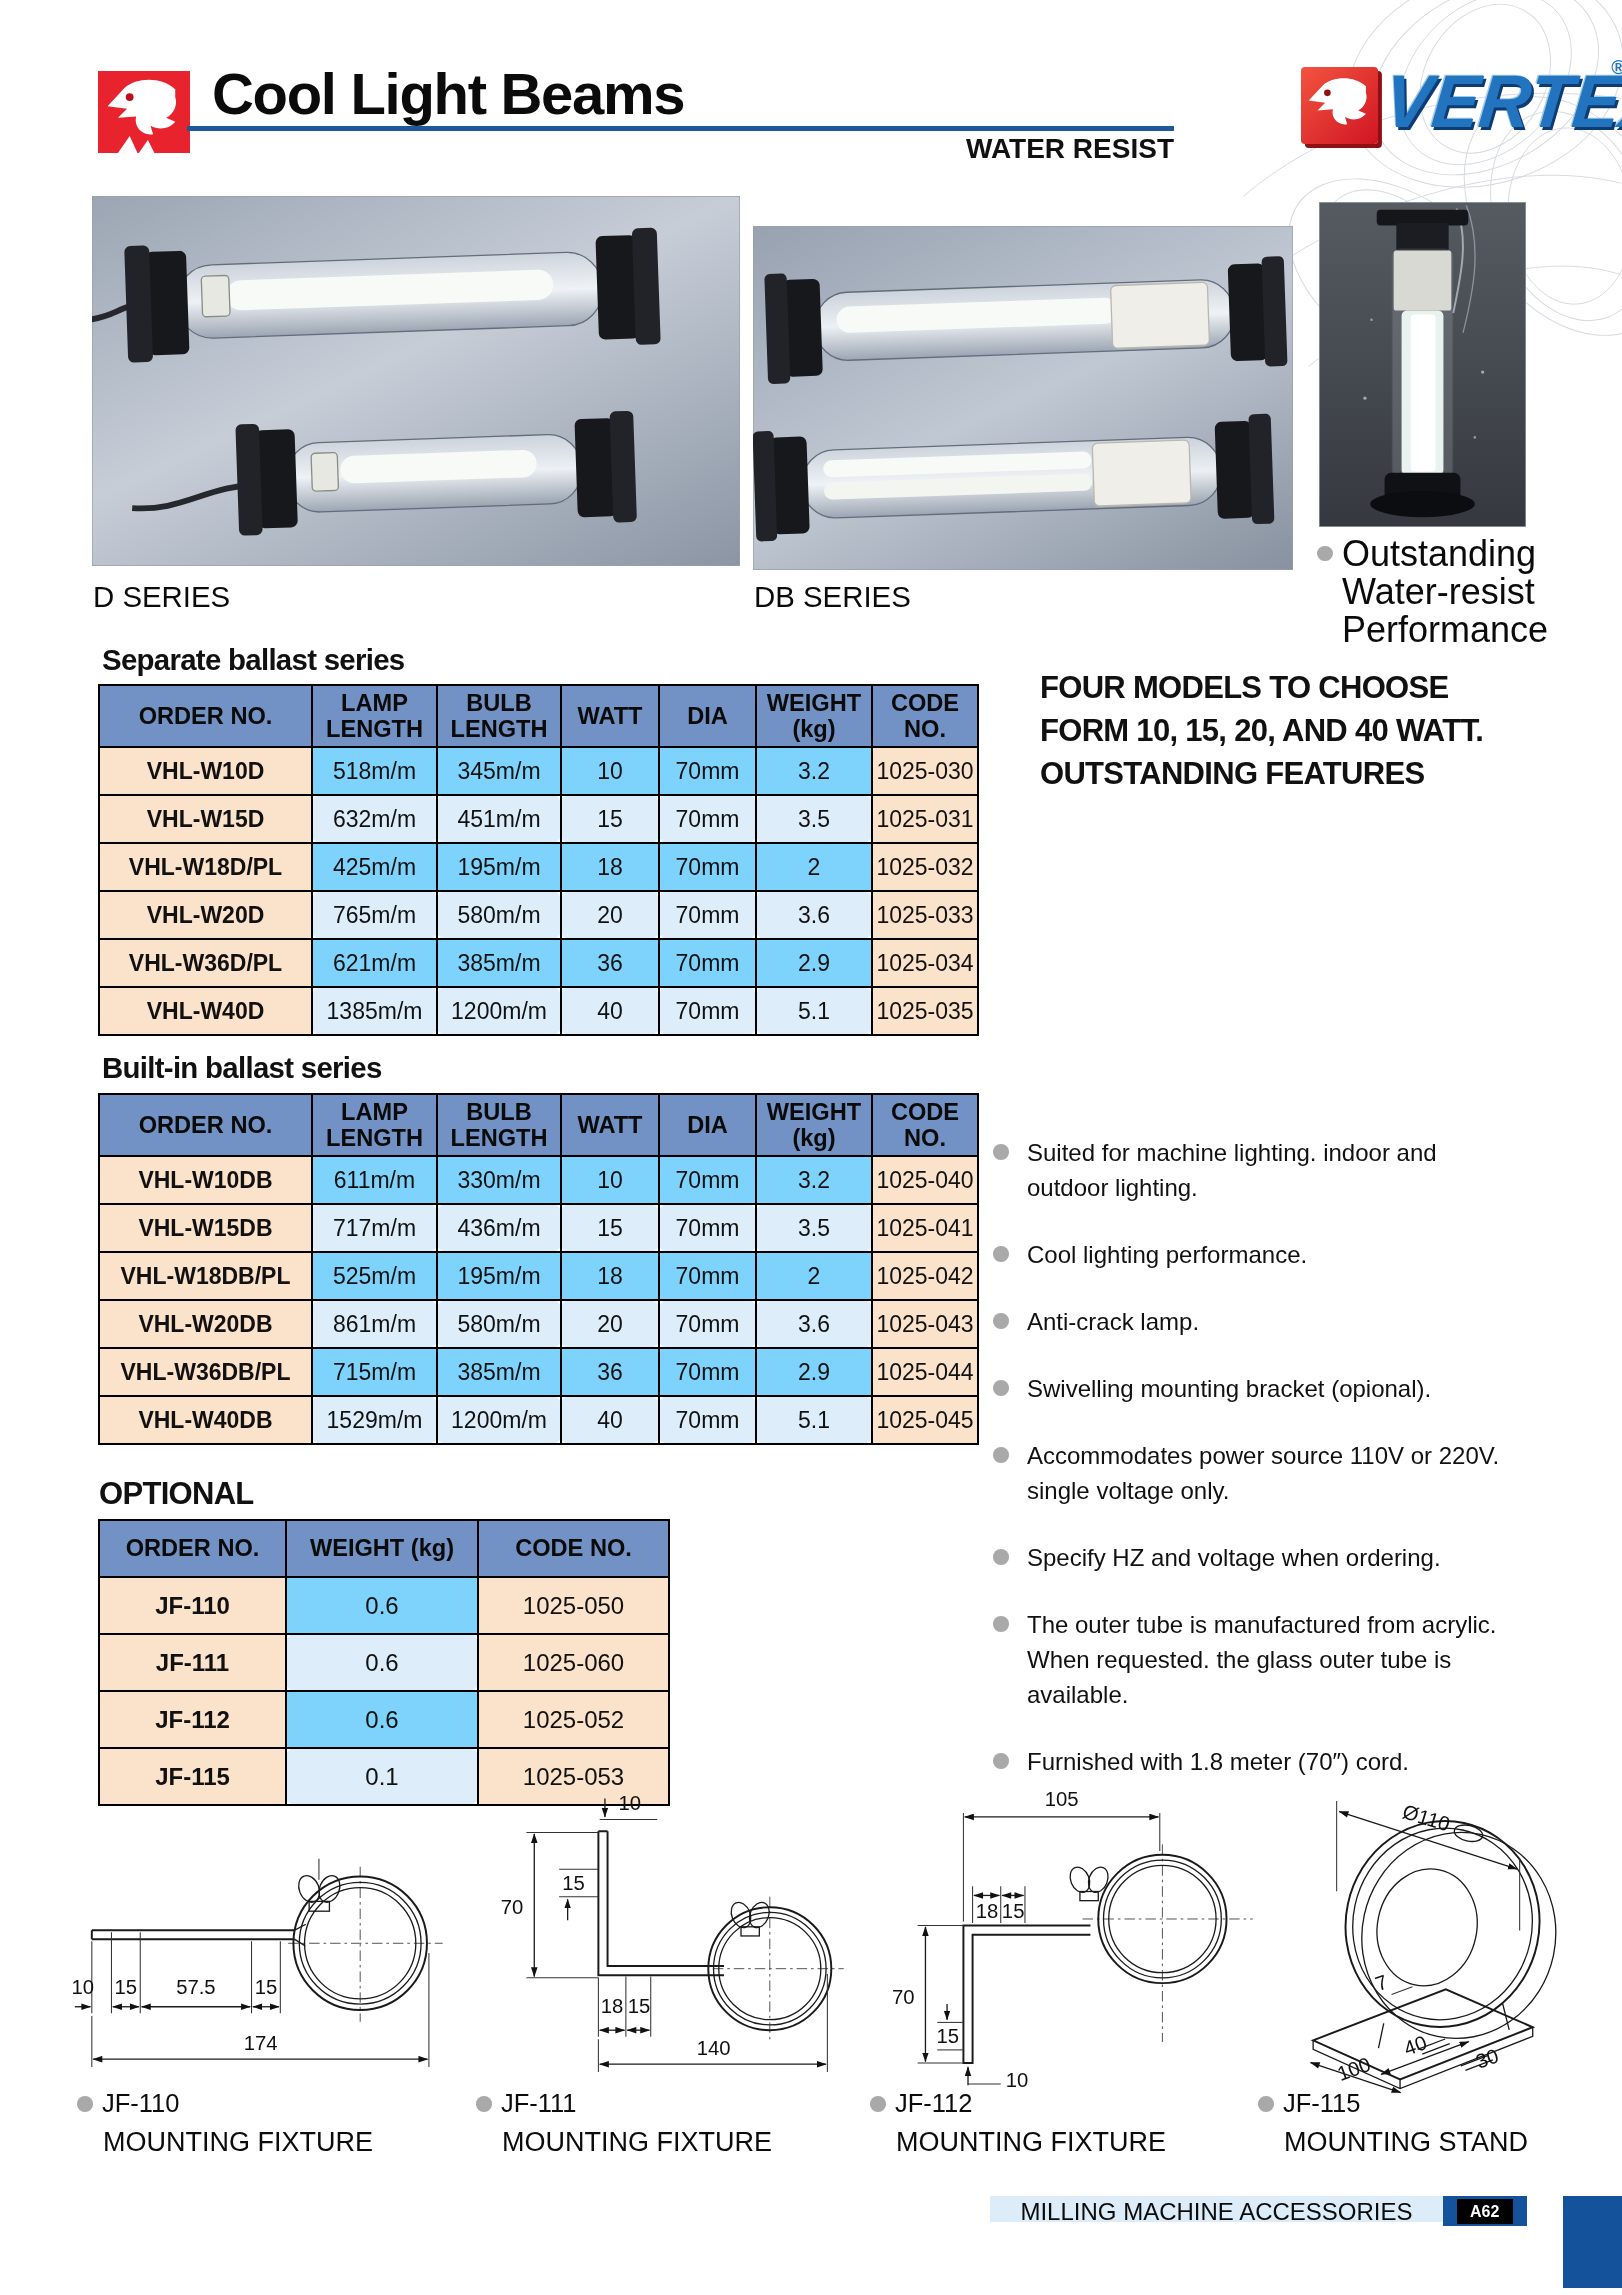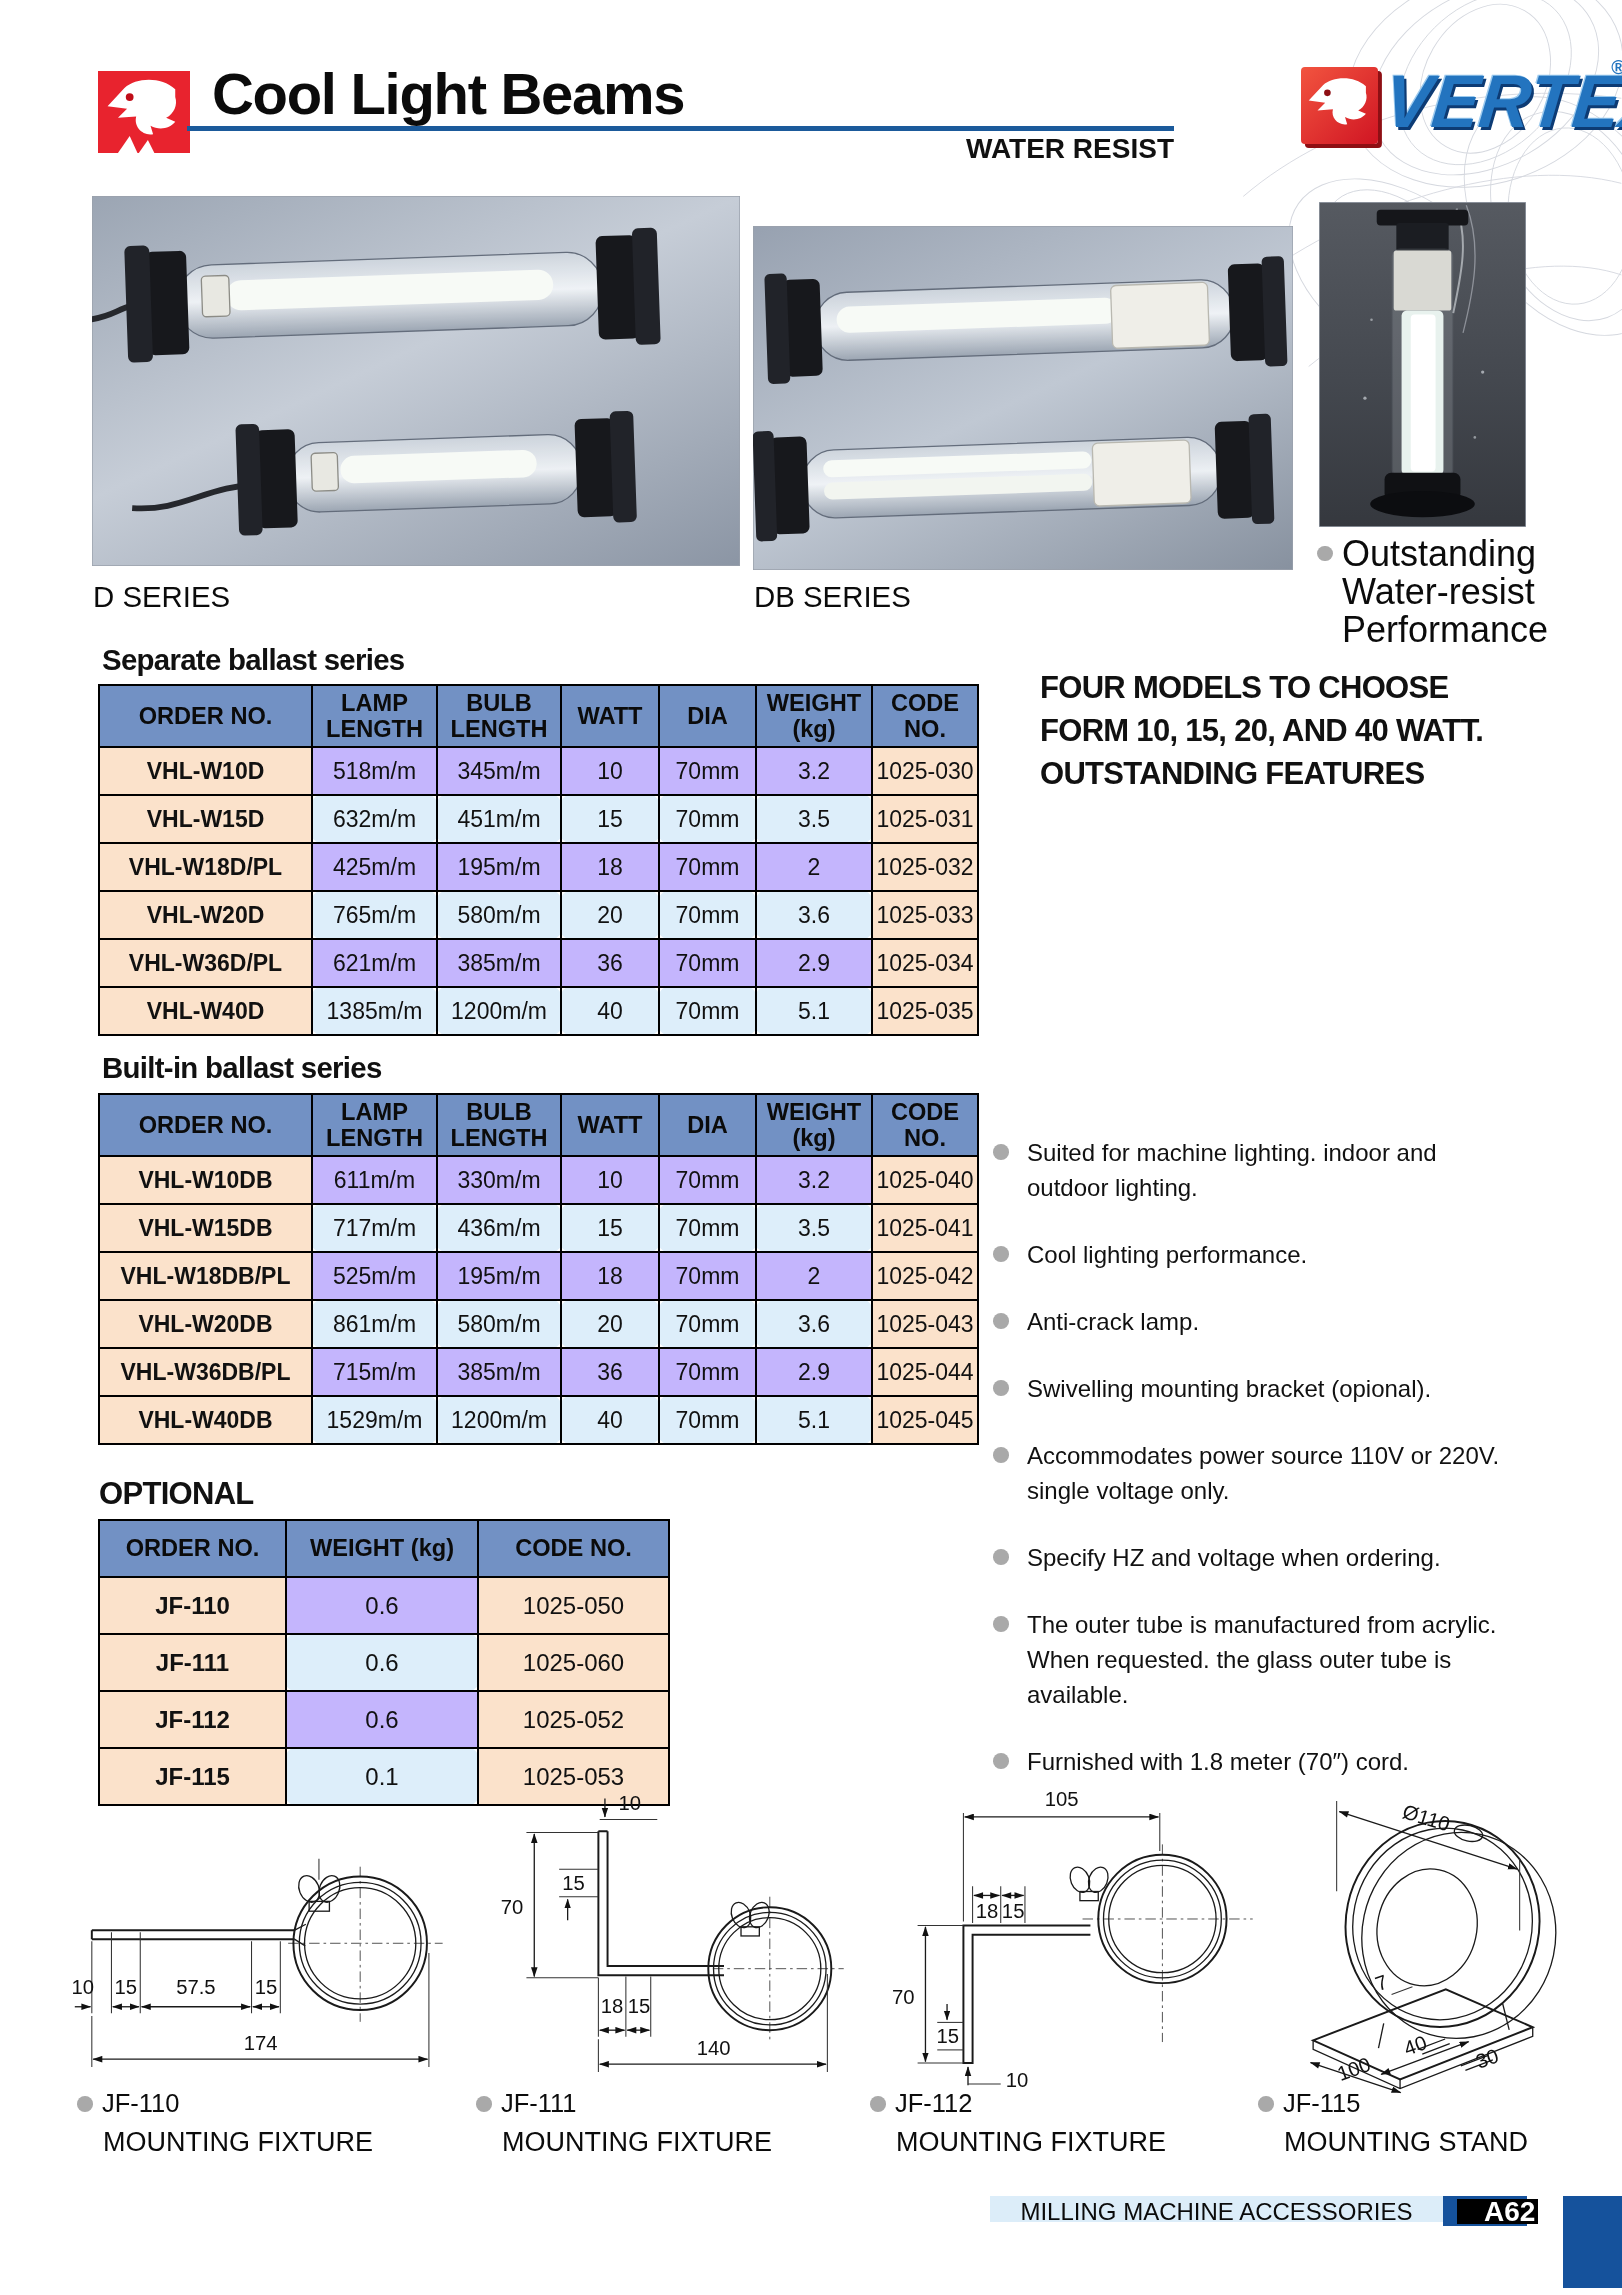--- a/index.html
+++ b/index.html
@@ -36,21 +36,21 @@
 
   
   .sec-title{font-size:29.4px;font-weight:bold;letter-spacing:-0.7px;}
   table.spec{position:absolute;border-collapse:collapse;table-layout:fixed;background:#fff;}
   table.spec th,table.spec td{border:2px solid #000;text-align:center;vertical-align:middle;padding:0 2.6px;overflow:hidden;}
   table.spec th{background:#7291c4;font-size:23.6px;font-weight:bold;line-height:26px;height:60px;color:#0b0b0b;}
   table.spec td{font-size:23px;height:46px;}
   td.peach{background:#fbe2cb;}
   td.ord{font-weight:bold;}
   tr.rb td.mid{background:#ddeefa;border-radius:9px;}
-  tr.ra td.mid{background:#c4b5fd;}
+  tr.ra td.mid{background:#7dd3fc;}
   table.opt th{height:55px;line-height:55px;}
   table.opt td{height:55px;font-size:24px;}
 
   
   .features{left:993px;top:1103px;width:563px;}
   .feat{position:relative;padding-left:34px;font-size:24px;line-height:35px;margin-bottom:2px;width:497px;margin-top:32px;}
   .feat .bdot{position:absolute;left:0;top:9.2px;width:15.7px;height:15.7px;border-radius:50%;background:#a9a9a9;}
 
   
   .drawing svg{display:block;}
@@ -60,21 +60,21 @@
   .dim{stroke:#1a1a1a;stroke-width:2;fill:none;}
   .cl{stroke:#444;stroke-width:1.4;fill:none;stroke-dasharray:16 6 4 6;}
   .dtx{font-size:31px;fill:#111;text-anchor:middle;font-family:"Liberation Sans",sans-serif;}
   .fix-cap-name{font-size:25.5px;color:#0b0b0b;}
   .fix-cap-type{font-size:27px;color:#0b0b0b;letter-spacing:0px;}
 
   
   .footer-strip{left:990px;top:2196px;width:453px;height:26px;background:#dcedf9;font-size:24px;line-height:31px;text-align:center;color:#0b0b0b;}
   .footer-pagebox{left:1443px;top:2196px;width:84px;height:30px;background:#15529c;}
   .pagebox-black{position:absolute;left:13.7px;top:2.6px;width:56px;height:25px;background:#000;color:#fff;
-                 font-size:28px;font-weight:bold;line-height:25px;text-align:center;padding-left:25px;}
+                 font-size:16px;font-weight:bold;line-height:25px;text-align:center;}
   .side-bar{left:1563px;top:2196px;width:60px;height:92px;background:#15529c;}
 </style>
 </head>
 <body>
 
 <div class="page">
 
   <svg width="0" height="0" style="position:absolute">
     <defs>
       <marker id="arrE" markerWidth="16" markerHeight="12" refX="14" refY="5" orient="auto" markerUnits="userSpaceOnUse">

